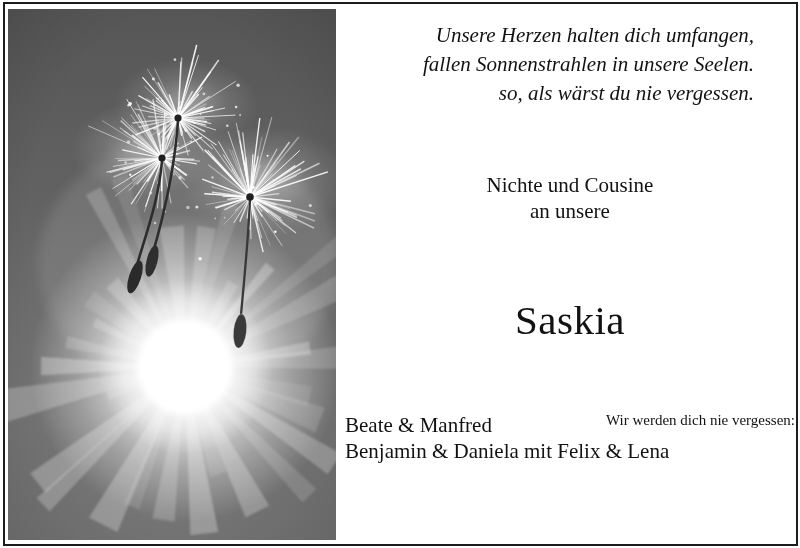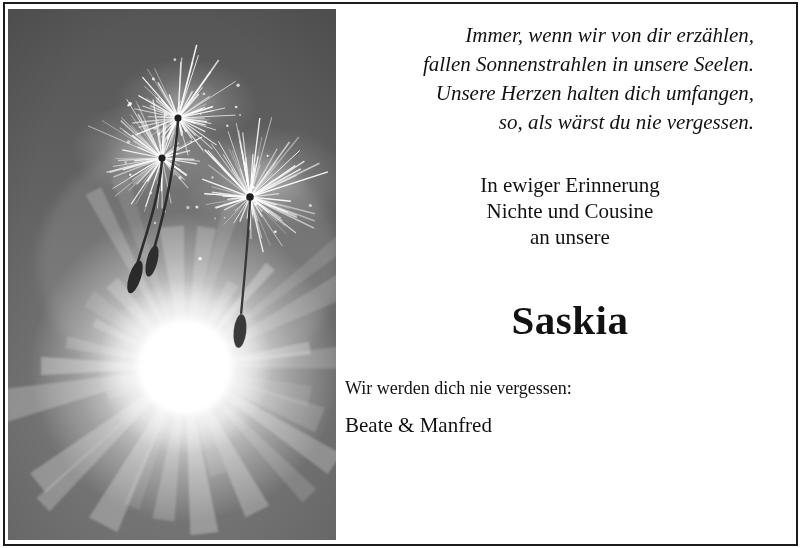--- a/index.html
+++ b/index.html
@@ -30,26 +30,26 @@
     position:absolute;top:21px;left:0;right:41px;
     text-align:right;font-style:italic;
     font-size:21px;line-height:29px;white-space:nowrap;
   }
   .dedication{
     position:absolute;top:172px;left:0;right:0;
     text-align:center;font-size:21px;line-height:26px;
   }
   .deceased{
     position:absolute;top:297px;left:0;right:0;
-    text-align:center;font-size:41px;font-weight:700;
+    text-align:center;font-size:41px;font-weight:400;
     letter-spacing:0.5px;line-height:47px;
   }
   .farewell{
-    position:absolute;top:375px;left:0;right:0;
-    text-align:left;font-size:18px;line-height:27px;
+    position:absolute;top:407px;left:0;right:0;
+    text-align:right;font-size:15px;line-height:27px;
   }
   .mourners{
     position:absolute;top:412px;left:0;right:0;
     font-size:21px;line-height:26px;white-space:nowrap;
   }
 </style>
 </head>
 <body>
 
 <div class="stage">
@@ -447,34 +447,33 @@
         <circle cx="170" cy="109" r="3.6" fill="#1f1f1f"></circle>
         <circle cx="154" cy="149" r="3.6" fill="#1f1f1f"></circle>
         <circle cx="242" cy="188" r="3.8" fill="#1f1f1f"></circle>
       </g>
     </svg>
   </figure>
 
   <div class="text-col">
 
     <div class="poem">
-      <div>Immer, wenn wir von dir erzählen,</div>
+      <div>Unsere Herzen halten dich umfangen,</div>
       <div>fallen Sonnenstrahlen in unsere Seelen.</div>
-      <div>Unsere Herzen halten dich umfangen,</div>
       <div>so, als wärst du nie vergessen.</div>
     </div>
 
     <div class="dedication">
-      <div>In ewiger Erinnerung</div>
       <div>Nichte und Cousine</div>
       <div>an unsere</div>
     </div>
 
     <div class="deceased">Saskia</div>
 
     <div class="farewell">Wir werden dich nie vergessen:</div>
 
     <div class="mourners">
       <div>Beate &amp; Manfred</div>
+      <div>Benjamin &amp; Daniela mit Felix &amp; Lena</div>
     </div>
 
   </div>
 </div>
 
 </body></html>

